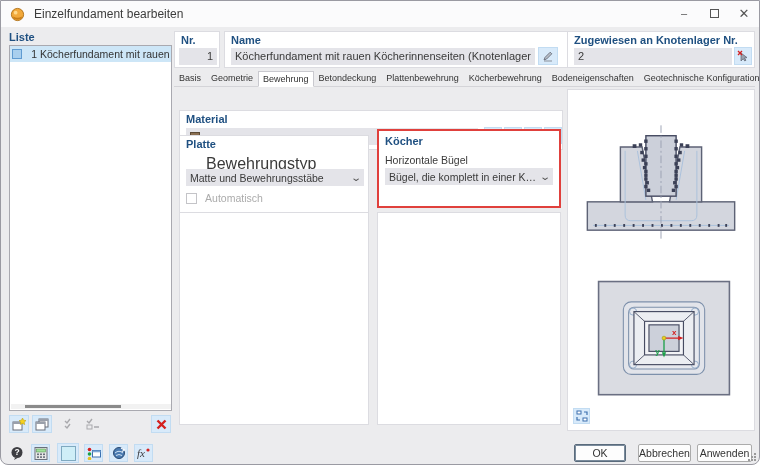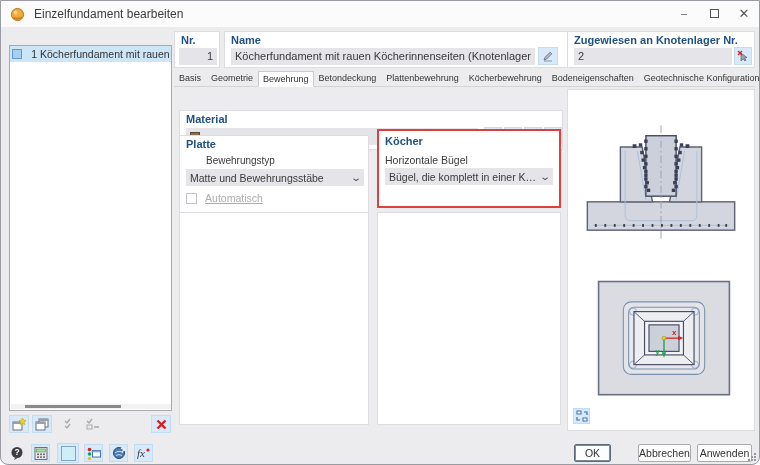--- a/index.html
+++ b/index.html
@@ -38,21 +38,21 @@
   .lt-btn { position:absolute; width:20px; height:18px; }
   
   .tabbar { position:absolute; left:173px; top:68px; width:581px; height:18px; display:flex; align-items:flex-end; border-bottom:1px solid #d4d4d8; }
   .tab { padding:2px 4px 2px; font-size:9px; color:#333; background:transparent; border:1px solid transparent; white-space:nowrap; cursor:default; }
   .tab.active { background:#fff; border:1px solid #c9c9cf; border-bottom:1px solid #fff; margin-bottom:-1px; font-size:9px; }
   
   .btn { position:absolute; height:18px; background:#fdfdfd; border:1px solid #ababab; font-size:10.5px; color:#333; text-align:center; line-height:16px; border-radius:2px; }
   .btn.focused { border:1px solid #5a6b7c; box-shadow:0 0 0 1px #7a8b9c inset; }
   
   .checkbox { width:11px; height:11px; background:#fff; border:1px solid #c4c4c8; display:inline-block; vertical-align:-2px; }
-  .disabled-label { color:#ababab;text-decoration:underline; }
+  .disabled-label { color:#ababab; }
   
   .preview { position:absolute; left:566px; top:88px; width:188px; height:342px; background:#fff; border:1px solid #dcdce1; }
   
   .status-btn { position:absolute; width:19px; height:18px; top:443px; display:flex; align-items:center; justify-content:center; background:#d8eafa; border:1px solid #c2dcf2; }
   .status-btn.plain { background:transparent; border-color:transparent; }
   .grip { position:absolute; right:2px; bottom:2px; width:10px; height:10px; }
   .grip::before { content:""; position:absolute; right:0; bottom:0; width:10px; height:10px;
     background:
       radial-gradient(circle at 8px 2px,#9a9a9a 1px,transparent 1.2px),
       radial-gradient(circle at 8px 5px,#9a9a9a 1px,transparent 1.2px),
@@ -78,20 +78,21 @@
     <div class="win-controls">
       <div class="win-btn">–</div>
       <div class="win-btn max">
           <span></span>
         </div>
       <div class="win-btn close">✕</div>
     </div>
   </div>
 
   <div class="list-panel">
+    <div class="list-label">Liste</div>
     <div class="listbox">
       <div class="list-row">
         <span class="row-check"></span>
         <span class="row-num">1</span>
         <span>Köcherfundament mit rauen Köcherinnense</span>
       </div>
       <div class="hscroll">
         <div class="hscroll-thumb"></div>
       </div>
     </div>
@@ -201,21 +202,21 @@
       <svg width="14" height="13" viewBox="0 0 14 13">
         <rect x="2" y="4" width="9" height="8" fill="#fff" stroke="#6a6f7a"></rect>
         <rect x="2" y="4" width="9" height="2" fill="#9aa0ab"></rect>
         <path d="M8 6 L13 11 M13 6 L8 11" stroke="#d42020" stroke-width="1.5"></path>
       </svg>
     </div>
   </div>
 
   <div class="groupbox" style="left:178px; top:134px; width:190px; height:78px;">
     <span class="g-label">Platte</span>
-    <div style="position:absolute; left:6px; top:19px; font-size:10px; color:#3a3a3a;padding-left:20px;">Bewehrungstyp</div>
+    <div style="position:absolute; left:6px; top:19px; font-size:16px; color:#3a3a3a;padding-left:20px;">Bewehrungstyp</div>
     <div class="dropdown" style="left:6px; top:33px; width:178px;">
       <span>Matte und Bewehrungsstäbe</span>
       <span class="chev">⌄</span>
     </div>
     <div style="position:absolute; left:6px; top:56px;">
       <span class="checkbox"></span>
       <span class="disabled-label" style="margin-left:5px; font-size:10.5px;">Automatisch</span>
     </div>
   </div>
 
@@ -368,18 +369,18 @@
       <path d="M9 2 L12.5 4 L9.8 5.6" fill="none" stroke="#fff" stroke-width="1.1"></path>
     </svg>
   </div>
   <div class="status-btn" style="left:133px;">
     <svg width="15" height="14" viewBox="0 0 15 14">
       <text x="1" y="11" font-size="11" font-style="italic" fill="#3d3d42" font-family="Liberation Serif, serif">fx</text>
       <circle cx="12" cy="4" r="1.6" fill="#d42020"></circle>
     </svg>
   </div>
 
-  <div class="btn focused" style="left:573px; top:443px; width:37px;">OK</div>
+  <div class="btn focused" style="left:573px; top:443px; width:52px;">OK</div>
   <div class="btn" style="left:637px; top:443px; width:53px;">Abbrechen</div>
   <div class="btn" style="left:696px; top:443px; width:55px;">Anwenden</div>
 
   <div class="grip"></div>
 </div>
 
 </body></html>

